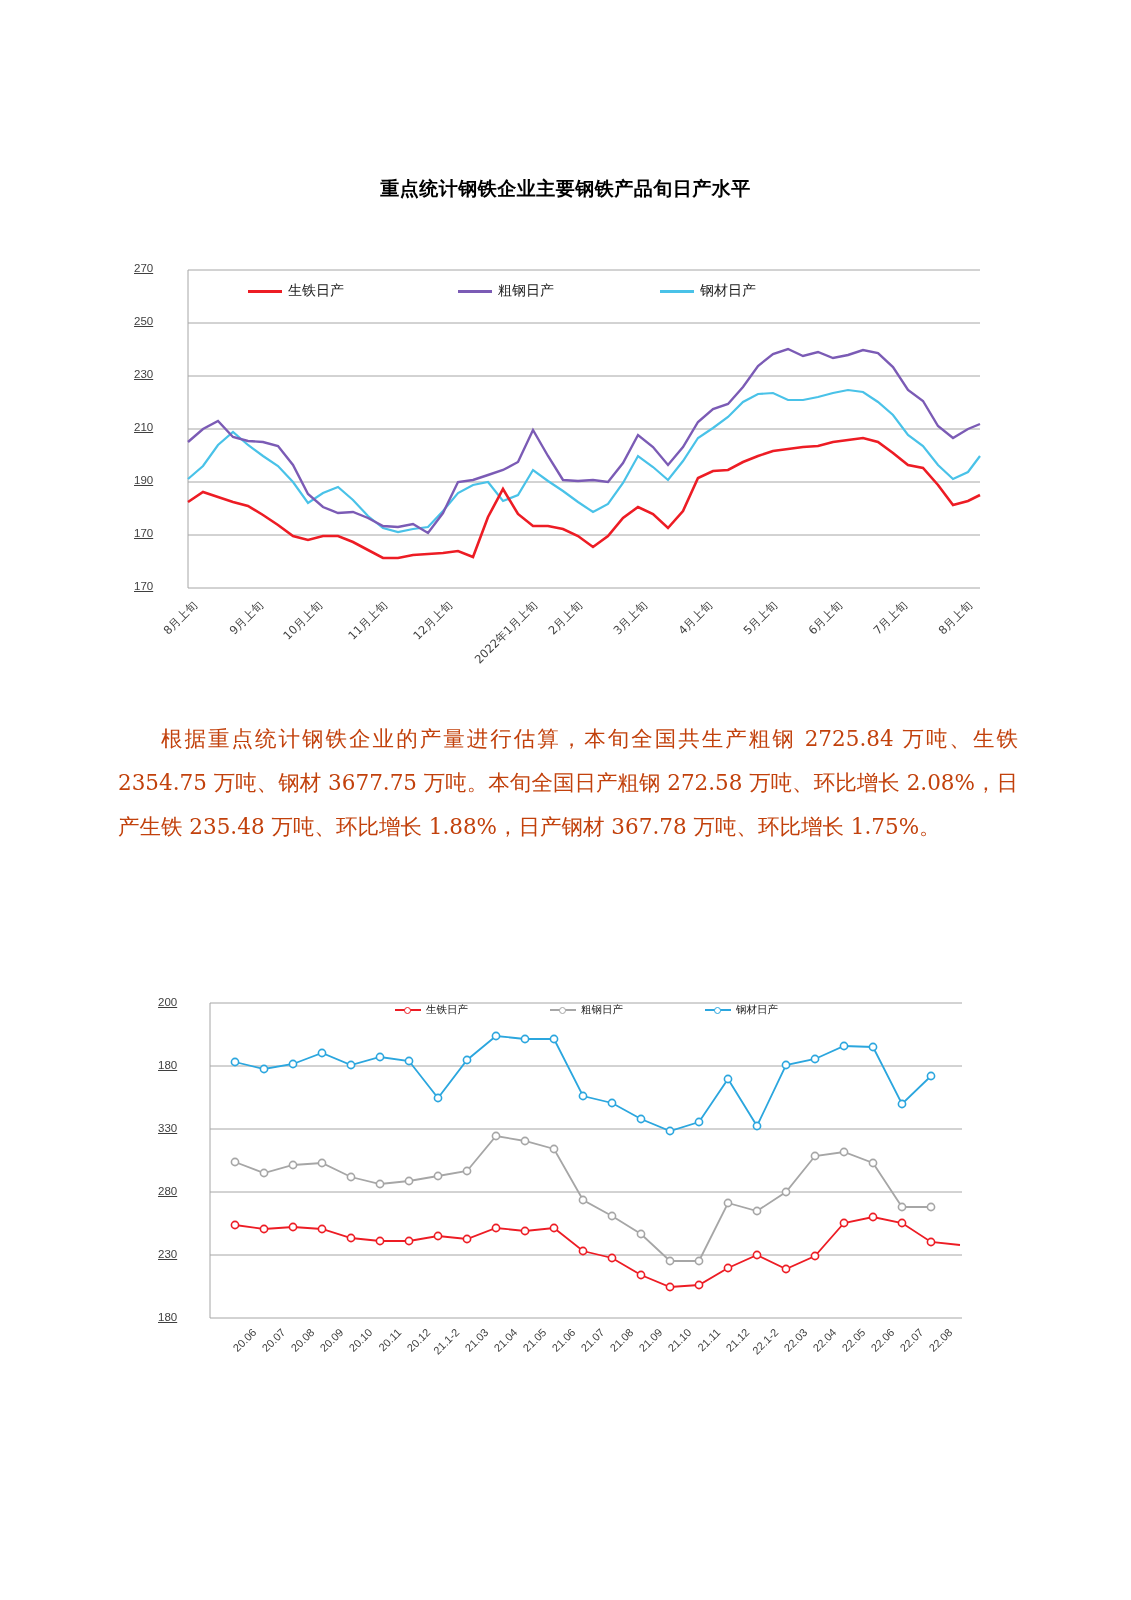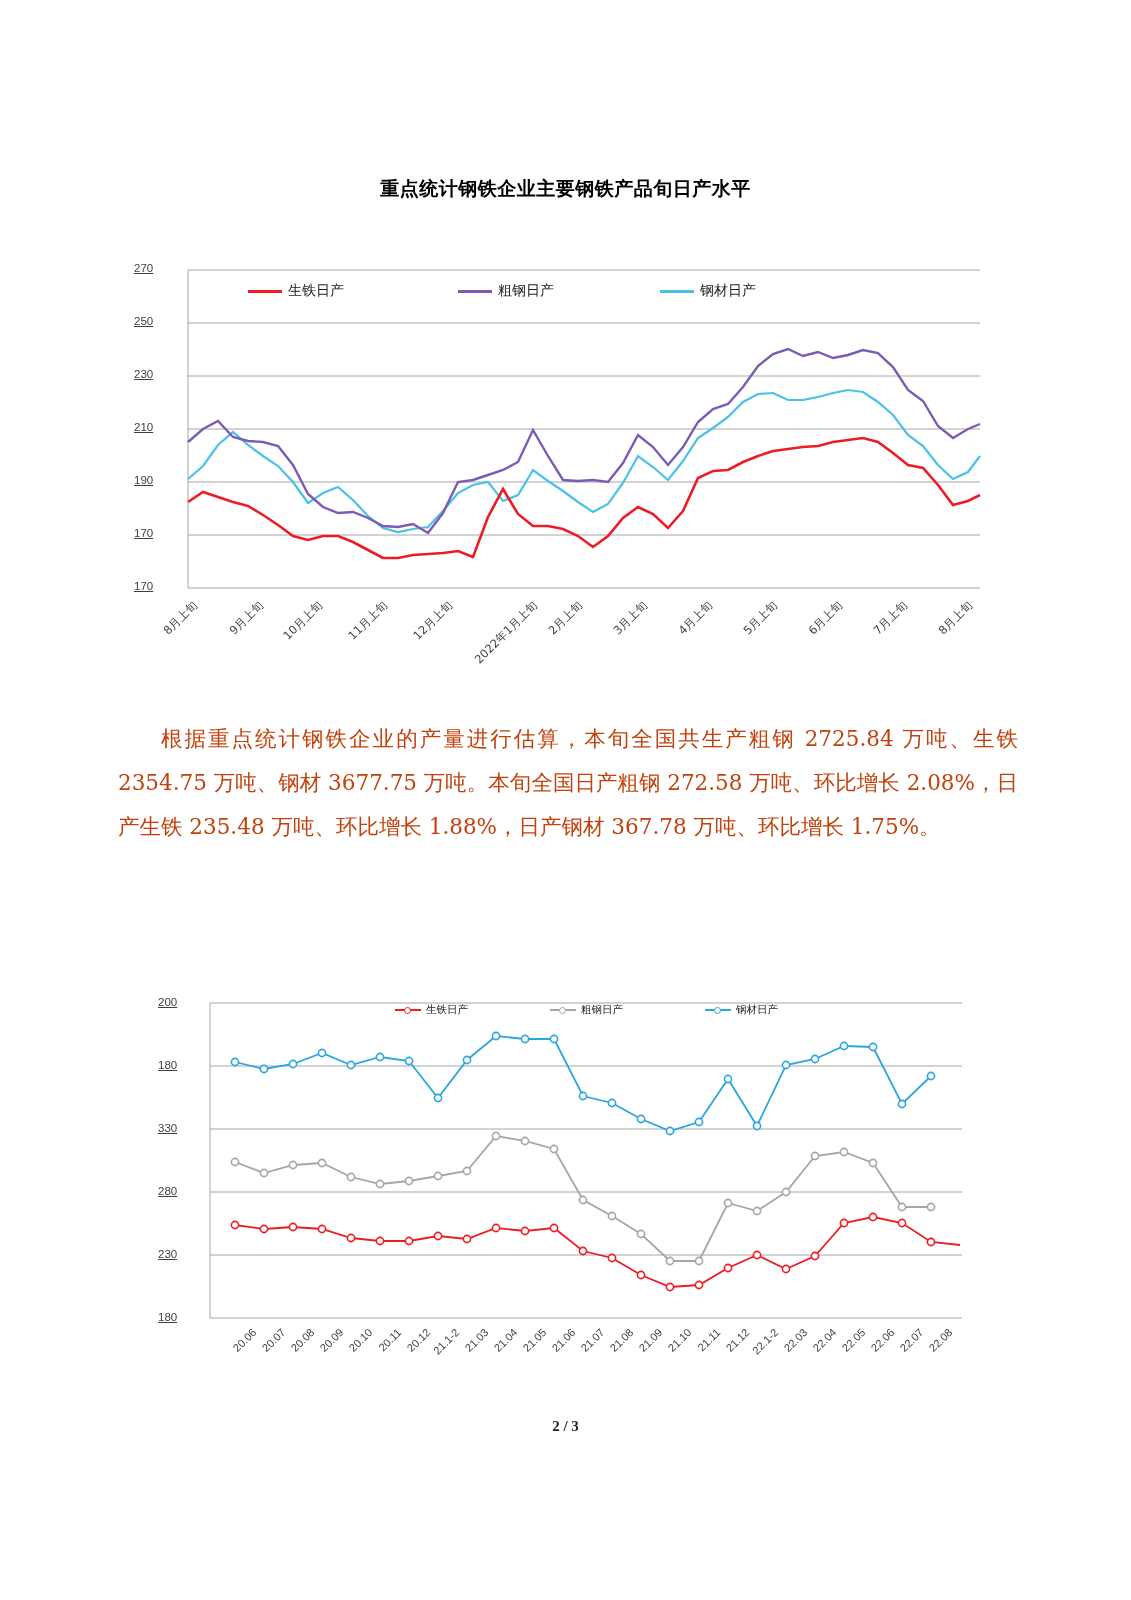--- a/index.html
+++ b/index.html
@@ -352,15 +352,14 @@
     <div class="xlabel2" style="left:523px; top:341px; width:70px; text-align:right;">21.12</div>
     <div class="xlabel2" style="left:552px; top:341px; width:70px; text-align:right;">22.1-2</div>
     <div class="xlabel2" style="left:581px; top:341px; width:70px; text-align:right;">22.03</div>
     <div class="xlabel2" style="left:610px; top:341px; width:70px; text-align:right;">22.04</div>
     <div class="xlabel2" style="left:639px; top:341px; width:70px; text-align:right;">22.05</div>
     <div class="xlabel2" style="left:668px; top:341px; width:70px; text-align:right;">22.06</div>
     <div class="xlabel2" style="left:697px; top:341px; width:70px; text-align:right;">22.07</div>
     <div class="xlabel2" style="left:726px; top:341px; width:70px; text-align:right;">22.08</div>
   </div>
 
-  <div id="footer">2 / 3</div>
 
 </div>
 
 </body></html>

